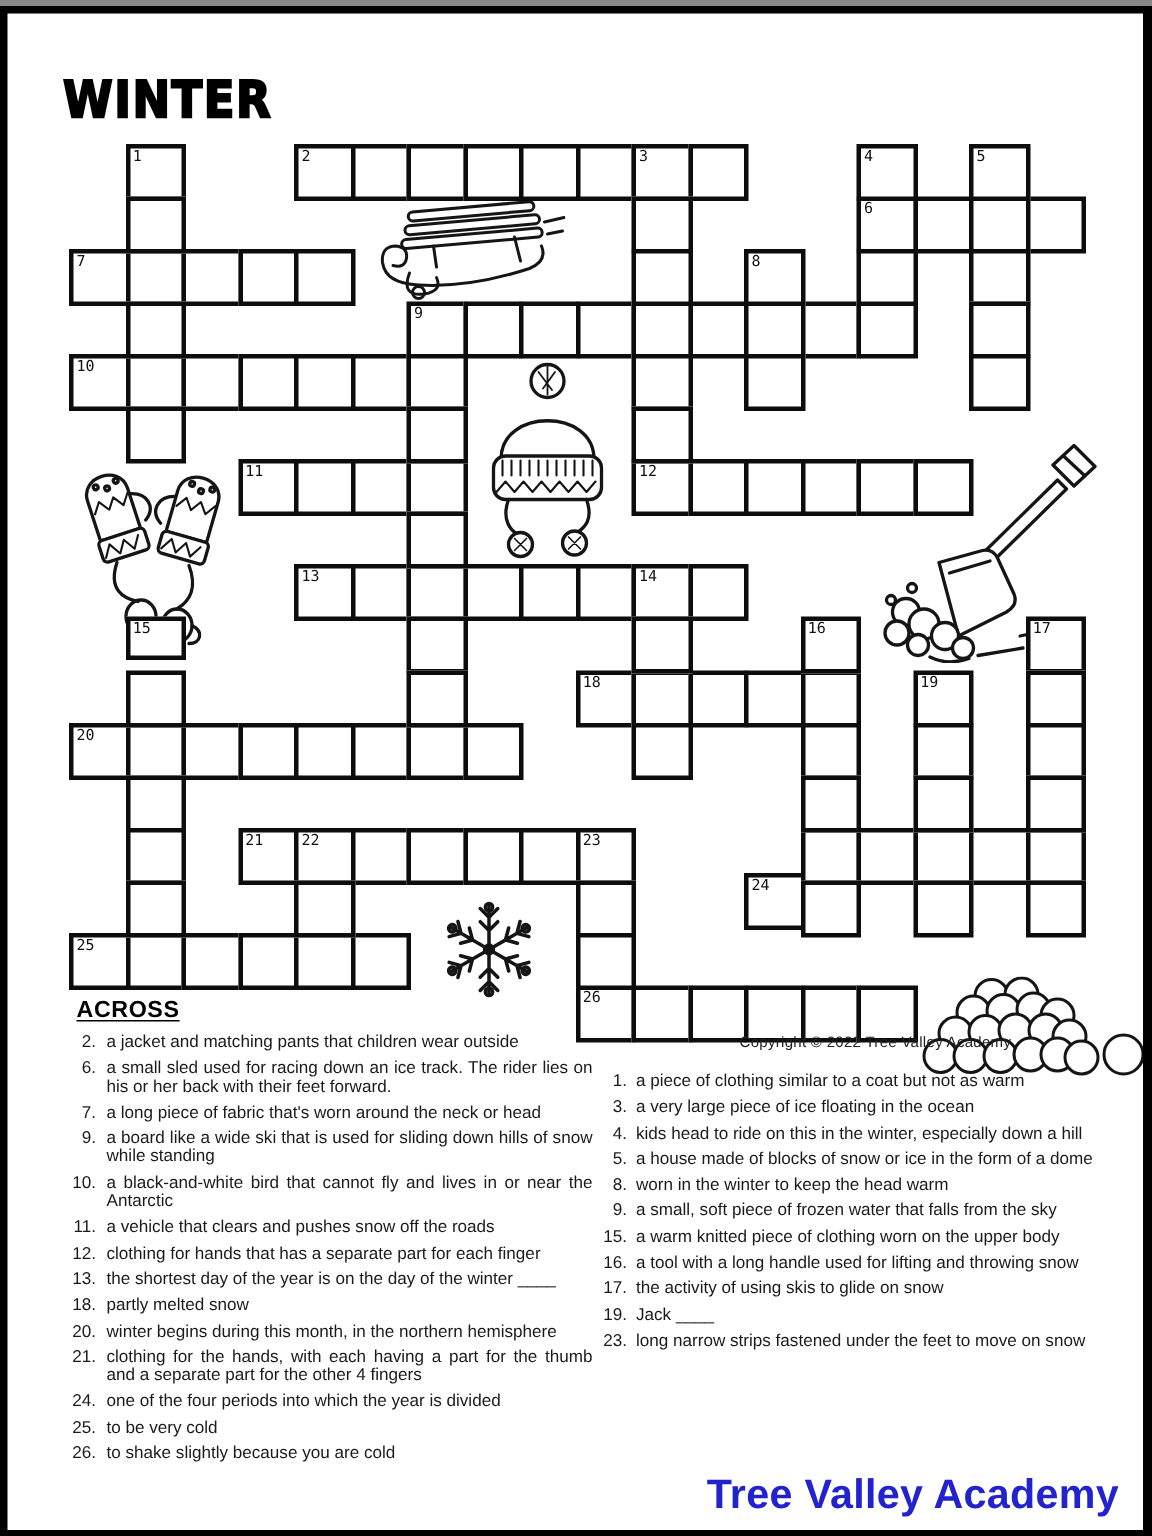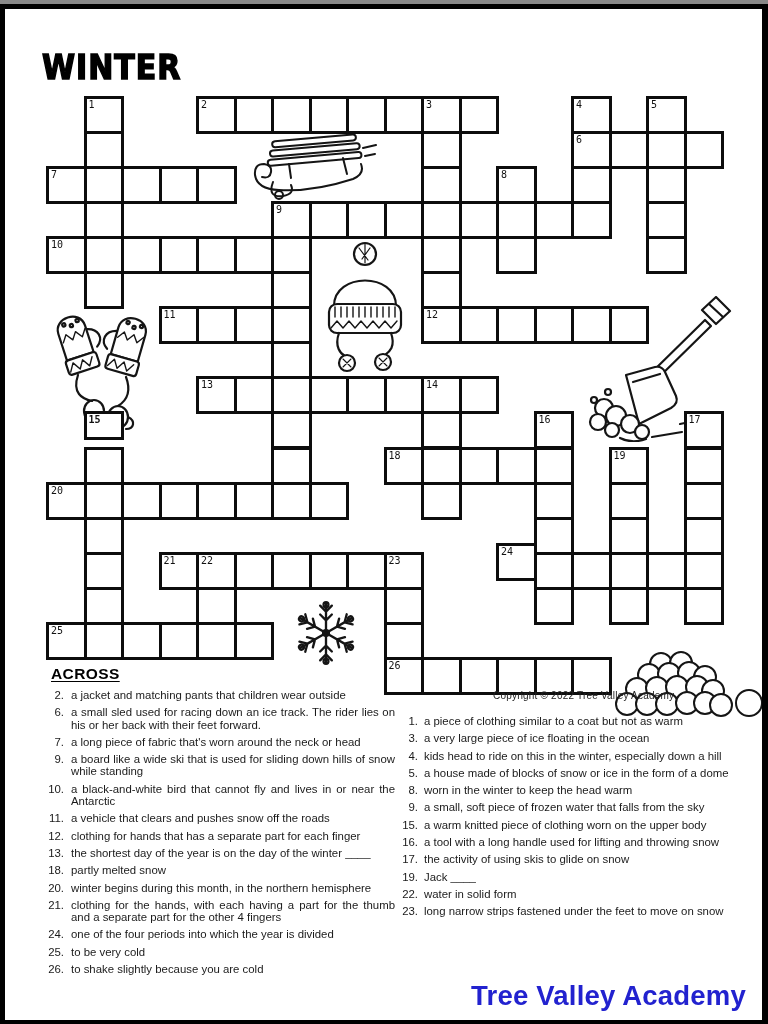--- a/index.html
+++ b/index.html
@@ -131,21 +131,21 @@
       <div class="cell" style="left: 196px; top: 547.8px; width: 40.5px; height: 38.1px; border-color: rgb(13, 13, 13);">
         <span class="cellnum">22</span>
       </div>
       <div class="cell" style="left: 233.5px; top: 547.8px; width: 40.5px; height: 38.1px; border-color: rgb(13, 13, 13);"></div>
       <div class="cell" style="left: 271px; top: 547.8px; width: 40.5px; height: 38.1px; border-color: rgb(13, 13, 13);"></div>
       <div class="cell" style="left: 308.5px; top: 547.8px; width: 40.5px; height: 38.1px; border-color: rgb(13, 13, 13);"></div>
       <div class="cell" style="left: 346px; top: 547.8px; width: 40.5px; height: 38.1px; border-color: rgb(13, 13, 13);"></div>
       <div class="cell" style="left: 383.5px; top: 547.8px; width: 40.5px; height: 38.1px; border-color: rgb(13, 13, 13);">
         <span class="cellnum">23</span>
       </div>
-      <div class="cell" style="left: 496px; top: 539px; width: 40.5px; height: 38.1px; border-color: rgb(13, 13, 13);">
+      <div class="cell" style="left: 496px; top: 578px; width: 40.5px; height: 38.1px; border-color: rgb(13, 13, 13);">
         <span class="cellnum">24</span>
       </div>
       <div class="cell" style="left: 533.5px; top: 547.8px; width: 40.5px; height: 38.1px; border-color: rgb(13, 13, 13);"></div>
       <div class="cell" style="left: 571px; top: 547.8px; width: 40.5px; height: 38.1px; border-color: rgb(13, 13, 13);"></div>
       <div class="cell" style="left: 608.5px; top: 547.8px; width: 40.5px; height: 38.1px; border-color: rgb(13, 13, 13);"></div>
       <div class="cell" style="left: 646px; top: 547.8px; width: 40.5px; height: 38.1px; border-color: rgb(13, 13, 13);"></div>
       <div class="cell" style="left: 683.5px; top: 547.8px; width: 40.5px; height: 38.1px; border-color: rgb(13, 13, 13);"></div>
       <div class="cell" style="left: 46px; top: 618px; width: 40.5px; height: 38.1px; border-color: rgb(13, 13, 13);">
         <span class="cellnum">25</span>
       </div>
@@ -185,21 +185,21 @@
       <div class="cell" style="left: 496px; top: 161.7px; width: 40.5px; height: 38.1px; border-color: rgb(13, 13, 13);">
         <span class="cellnum">8</span>
       </div>
       <div class="cell" style="left: 496px; top: 231.9px; width: 40.5px; height: 38.1px; border-color: rgb(13, 13, 13);"></div>
       <div class="cell" style="left: 271px; top: 267px; width: 40.5px; height: 38.1px; border-color: rgb(13, 13, 13);"></div>
       <div class="cell" style="left: 271px; top: 337.2px; width: 40.5px; height: 38.1px; border-color: rgb(13, 13, 13);"></div>
       <div class="cell" style="left: 271px; top: 407.4px; width: 40.5px; height: 38.1px; border-color: rgb(13, 13, 13);"></div>
       <div class="cell" style="left: 271px; top: 442.5px; width: 40.5px; height: 38.1px; border-color: rgb(13, 13, 13);"></div>
       <div class="cell" style="left: 421px; top: 407.4px; width: 40.5px; height: 38.1px; border-color: rgb(13, 13, 13);"></div>
       <div class="cell" style="left: 421px; top: 477.6px; width: 40.5px; height: 38.1px; border-color: rgb(13, 13, 13);"></div>
-      <div class="cell" style="left: 83.5px; top: 407.4px; width: 40.5px; height: 29px; border-color: rgb(13, 13, 13); font-weight: bold;">
+      <div class="cell" style="left: 83.5px; top: 407.4px; width: 40.5px; height: 29px; border-color: rgb(13, 13, 13);">
         <span class="cellnum">15</span>
       </div>
       <div class="cell" style="left: 83.5px; top: 442.5px; width: 40.5px; height: 38.1px; border-color: rgb(13, 13, 13);"></div>
       <div class="cell" style="left: 83.5px; top: 512.7px; width: 40.5px; height: 38.1px; border-color: rgb(13, 13, 13);"></div>
       <div class="cell" style="left: 83.5px; top: 547.8px; width: 40.5px; height: 38.1px; border-color: rgb(13, 13, 13);"></div>
       <div class="cell" style="left: 83.5px; top: 582.9px; width: 40.5px; height: 38.1px; border-color: rgb(13, 13, 13);"></div>
       <div class="cell" style="left: 533.5px; top: 407.4px; width: 40.5px; height: 38.1px; border-color: rgb(13, 13, 13);">
         <span class="cellnum">16</span>
       </div>
       <div class="cell" style="left: 533.5px; top: 477.6px; width: 40.5px; height: 38.1px; border-color: rgb(13, 13, 13);"></div>
@@ -456,24 +456,20 @@
         </div>
         <div class="clue">
           <span class="num">17.</span>
           <span class="txt">the activity of using skis to glide on snow</span>
         </div>
         <div class="clue">
           <span class="num">19.</span>
           <span class="txt">Jack ____</span>
         </div>
         <div class="clue">
-          <span class="num">22.</span>
-          <span class="txt">water in solid form</span>
-        </div>
-        <div class="clue">
           <span class="num">23.</span>
           <span class="txt">long narrow strips fastened under the feet to move on snow</span>
         </div>
       </div>
   </section>
 
   <div class="copyright">Copyright © 2022 Tree Valley Academy</div>
   <div class="brand" style="color: rgb(34, 34, 207);">Tree Valley Academy</div>
 </div>
 

